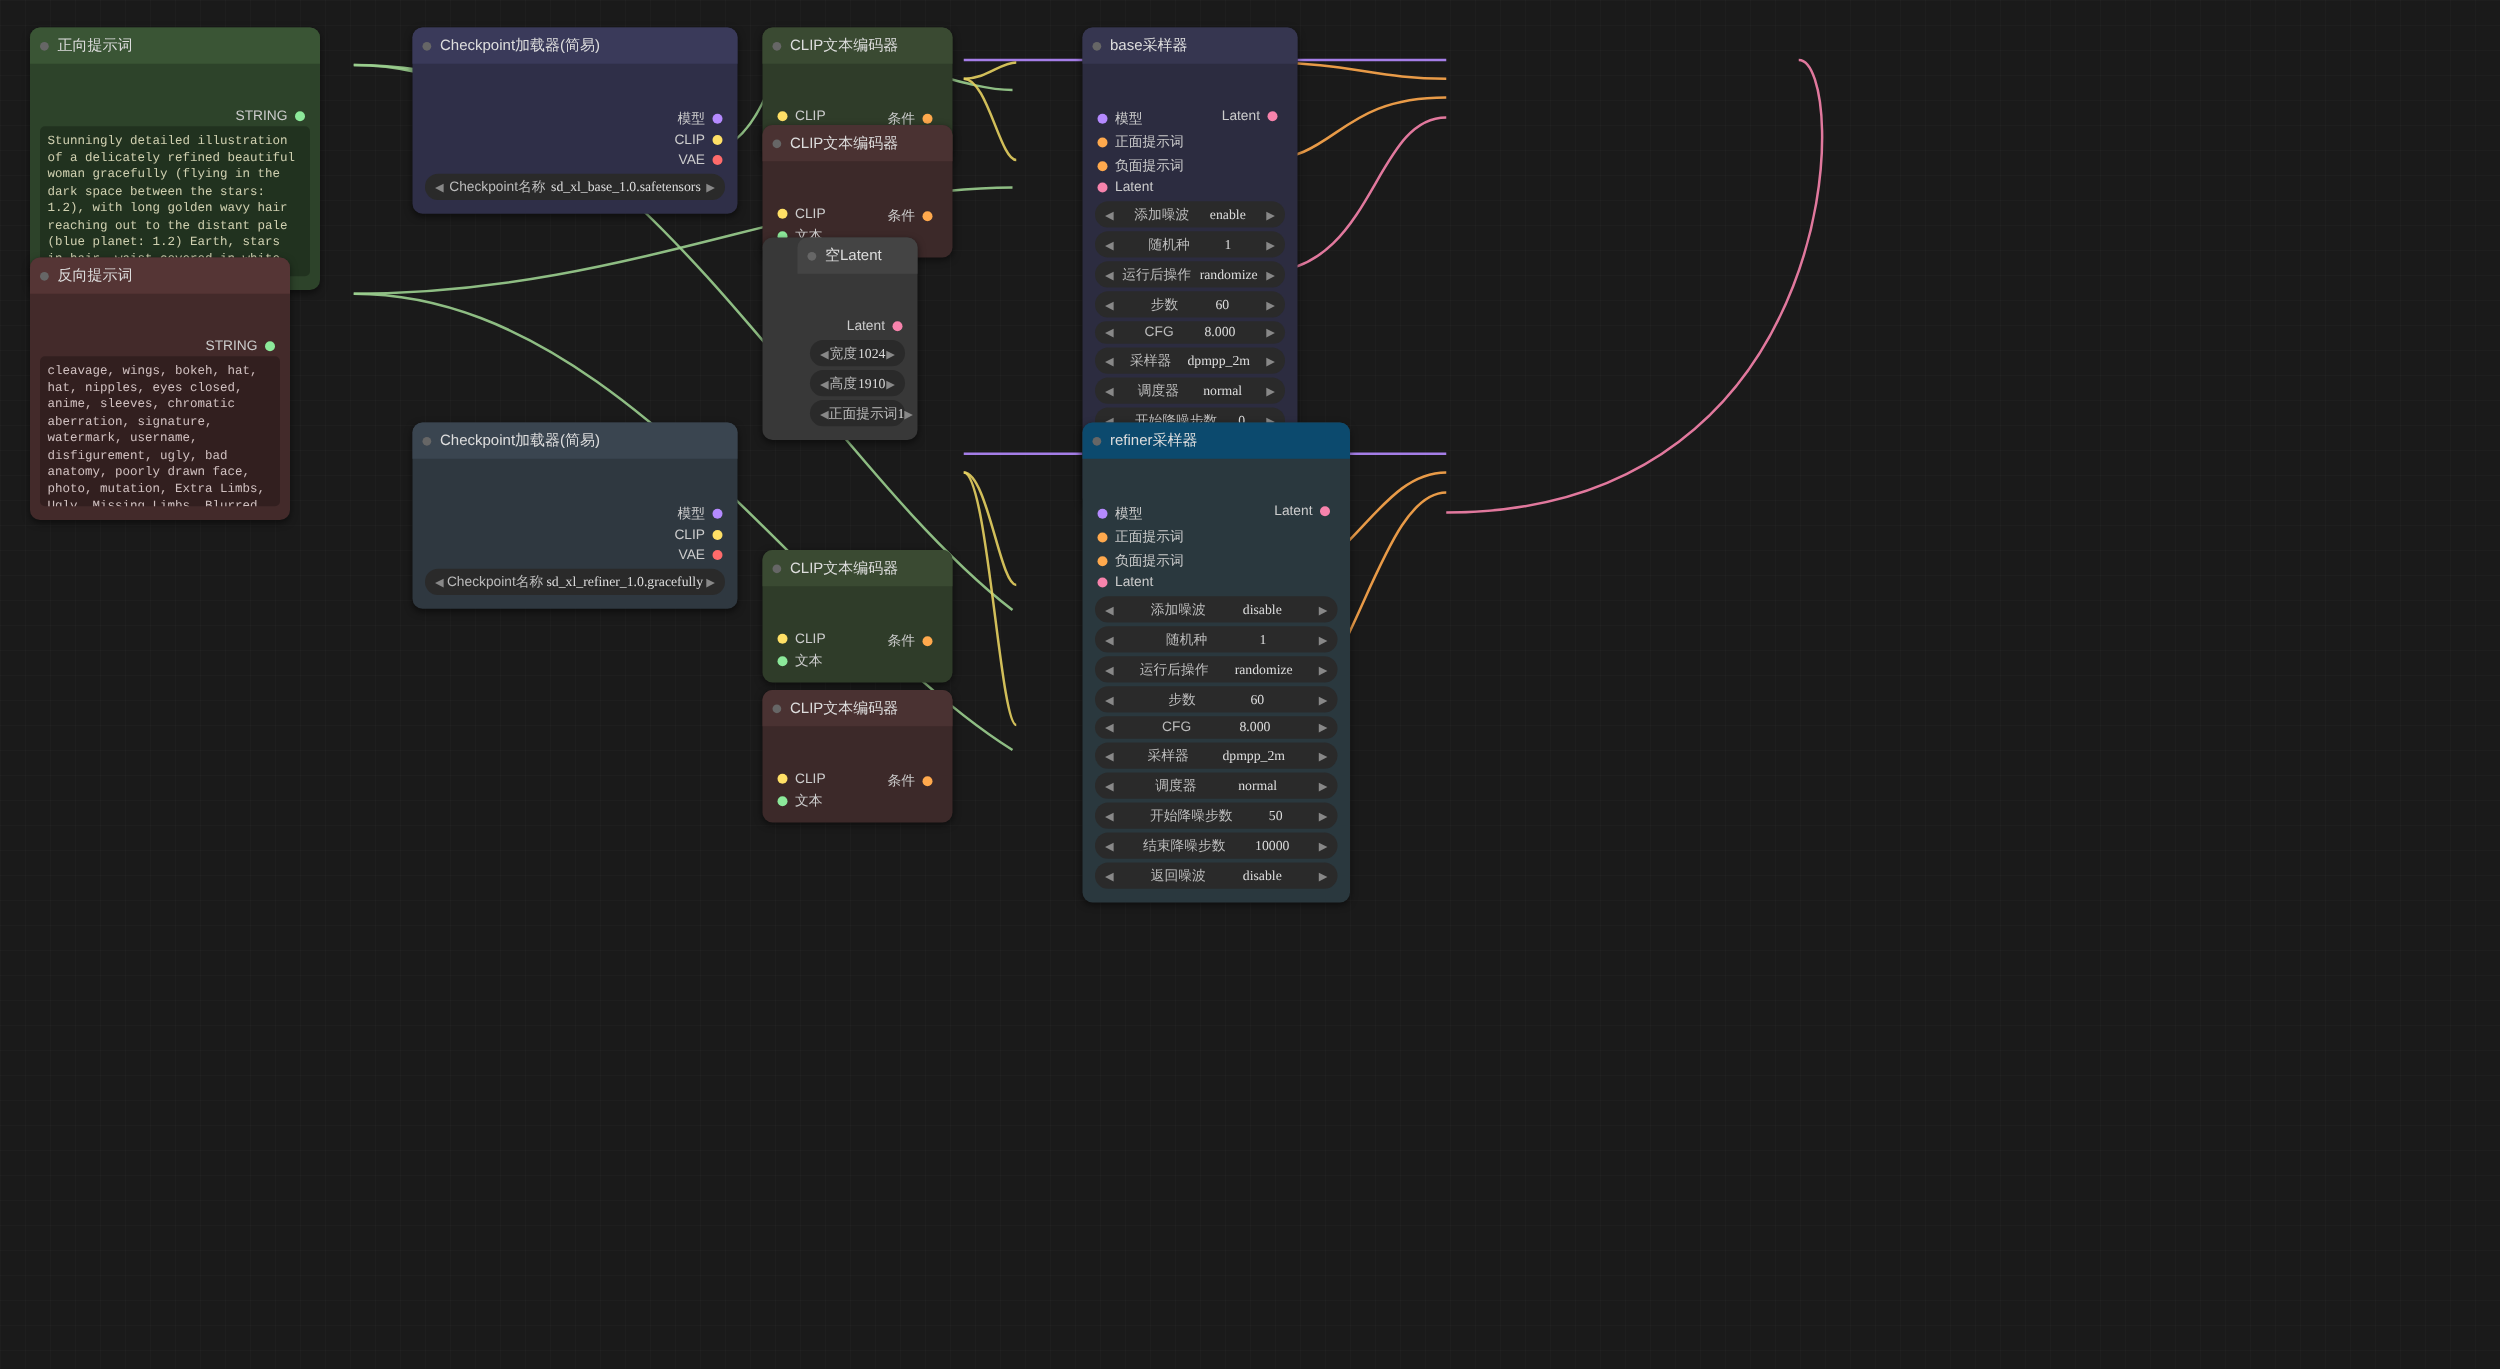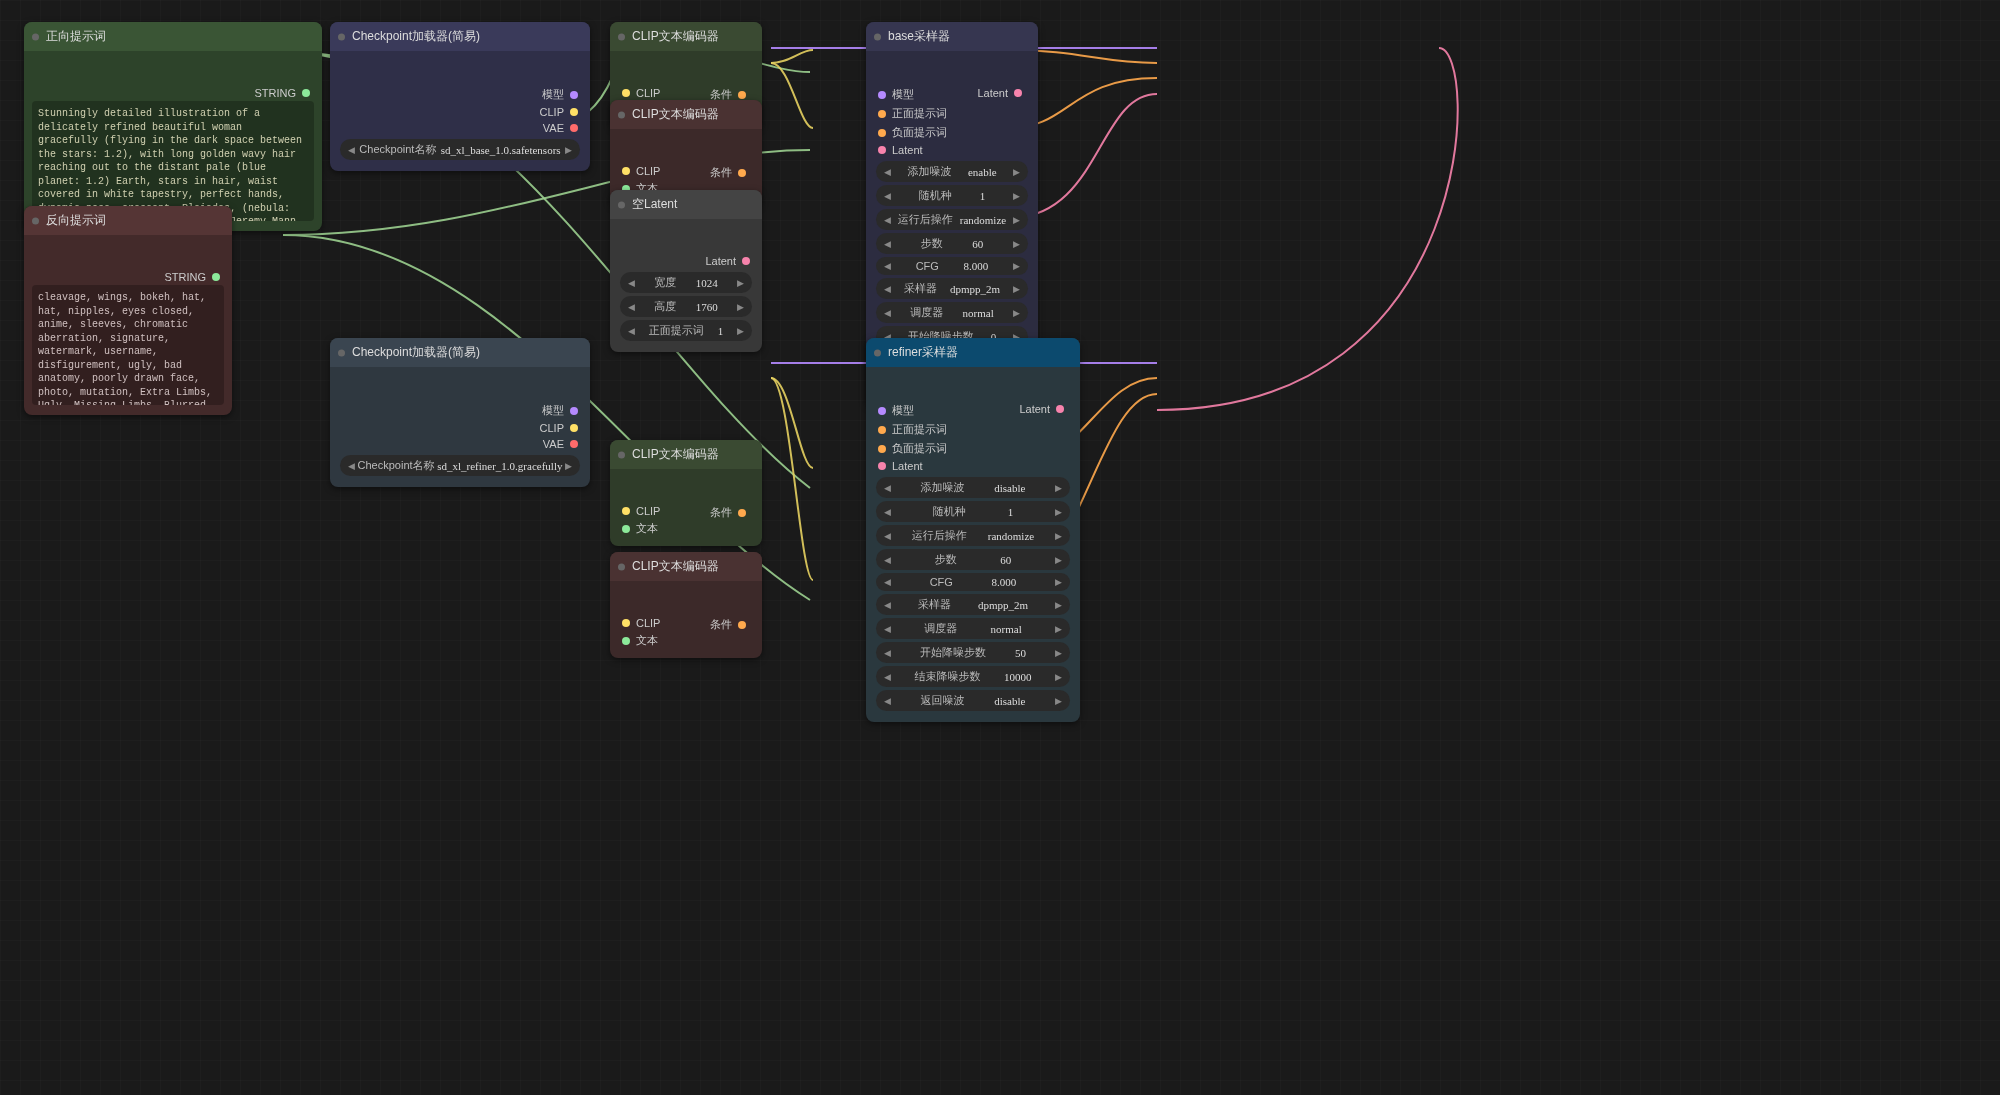--- a/index.html
+++ b/index.html
@@ -150,21 +150,21 @@
   <path class="wire w-model" d="M771,363 C950,363 1050,363 1157,363"></path>
 
   <path class="wire w-clip" d="M771,378 C790,378 800,468 813,468"></path>
   <path class="wire w-clip" d="M771,378 C790,378 800,580 813,580"></path>
 
   <path class="wire w-cond" d="M1009,468 C1080,468 1100,378 1157,378"></path>
 
   <path class="wire w-cond" d="M1009,580 C1080,580 1100,394 1157,394"></path>
 </svg>
 
-<div class="node theme-green" style="left:24px; top:22px; width:298px;">
+<div class="node theme-green" style="left:24px; top:22px; width:232px;">
   <div class="node-header">正向提示词</div>
   <div class="node-body">
     <div class="out-row">
       <span>STRING</span>
       <span class="port p-string"></span>
     </div>
     <textarea class="textarea" rows="8" style="">Stunningly detailed illustration of a delicately refined beautiful woman gracefully (flying in the dark space between the stars: 1.2), with long golden wavy hair reaching out to the distant pale (blue planet: 1.2) Earth, stars in hair, waist covered in white tapestry, perfect hands, dynamic pose, crescent, Pleiades, (nebula: 1.1), (galaxy: 1.2), volume, by Jeremy Mann , by Henry Asensio</textarea>
   </div>
 </div>
 
@@ -260,38 +260,38 @@
           <span class="port p-cond"></span>
         </div>
     </div>
     <div class="in-row">
         <span class="port p-text"></span>
         <span>文本</span>
       </div>
   </div>
 </div>
 
-<div class="node theme-gray" style="left:610px; top:190px; width:152px;">
+<div class="node theme-gray" style="left:610px; top:190px; width:124px;padding-left:28px;">
   <div class="node-header">空Latent</div>
   <div class="node-body">
     <div class="out-row">
         <span>Latent</span>
         <span class="port p-latent"></span>
       </div>
     <div id="empty-latent-widgets">
         <div class="widget">
           <span class="arr">◀</span>
           <span class="lbl">宽度</span>
           <span class="val">1024</span>
           <span class="arr">▶</span>
         </div>
         <div class="widget">
           <span class="arr">◀</span>
           <span class="lbl">高度</span>
-          <span class="val">1760</span>
+          <span class="val">1910</span>
           <span class="arr">▶</span>
         </div>
         <div class="widget">
           <span class="arr">◀</span>
           <span class="lbl">正面提示词</span>
           <span class="val">1</span>
           <span class="arr">▶</span>
         </div>
       </div>
   </div>

